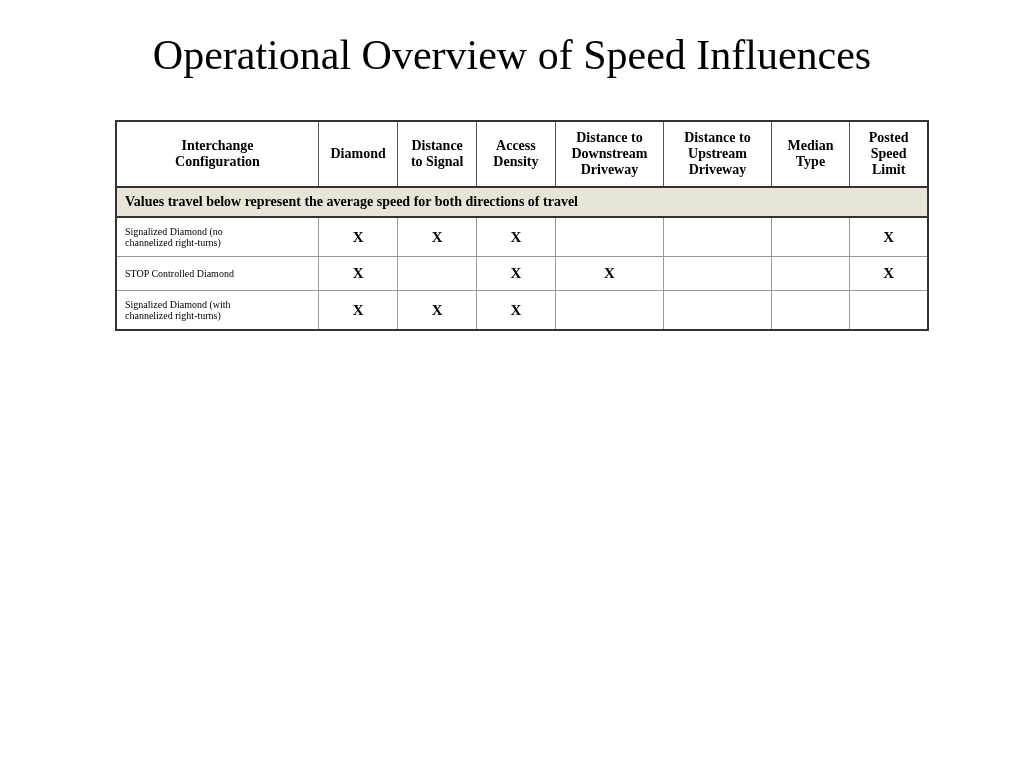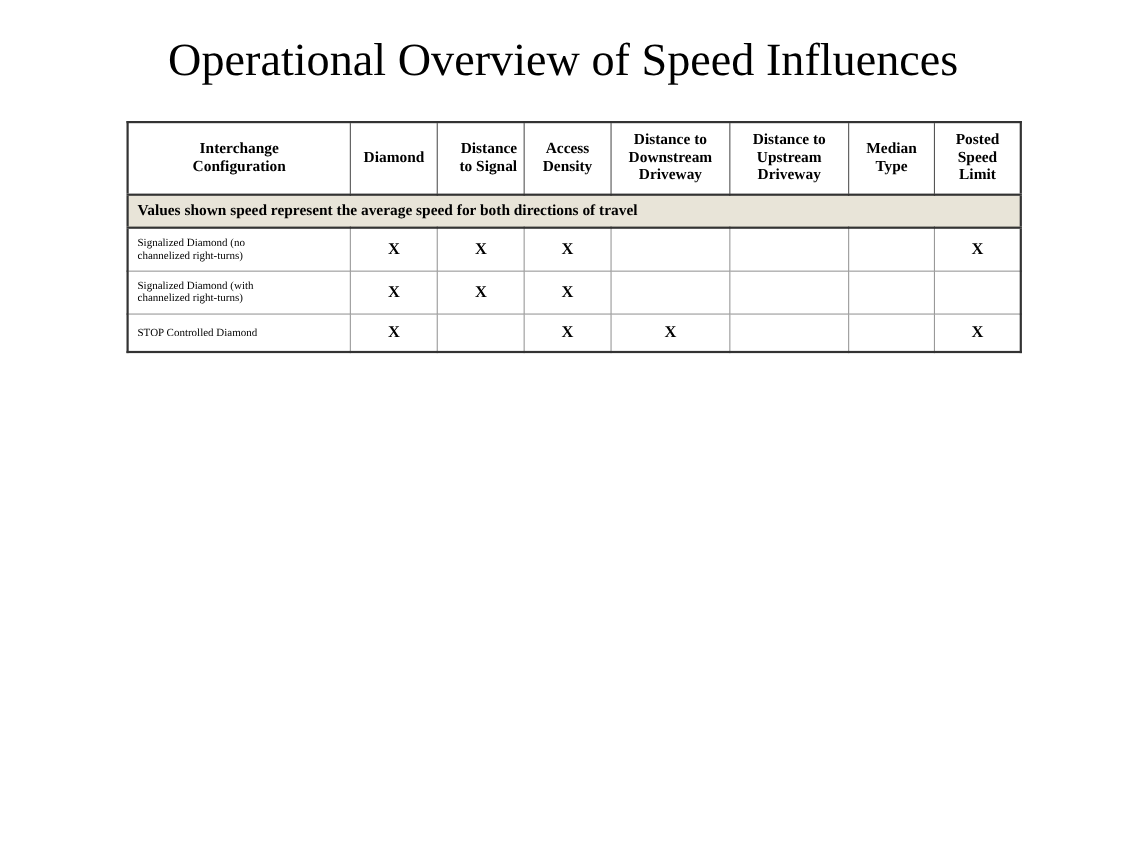--- a/index.html
+++ b/index.html
@@ -18,21 +18,21 @@
       align-items: center;
       padding: 30px 20px 20px 20px;
       overflow: hidden;
     }
 
     .page-title {
       font-size: 42px;
       font-weight: normal;
       text-align: center;
       line-height: 1.2;
-      margin-bottom: 30px;
+      margin-bottom: 40px;
       color: #000;
     }
 
     .table-wrapper {
       width: 834px;
       padding-left: 20px;
     }
 
     table {
       width: 100%;
@@ -79,21 +79,21 @@
     tbody tr {
       background: #ffffff;
     }
 
     tbody tr:nth-child(even):not(.notice-row) {
       background: #ffffff;
     }
 
     .col-interchange { width: 210px; }
     .col-volume { width: 80px; }
-    .col-signal { width: 80px; text-align: right; }
+    .col-signal { width: 80px; }
     .col-access { width: 80px; }
     .col-downstream { width: 110px; }
     .col-upstream { width: 110px; }
     .col-median { width: 80px; margin-left: 32px; }
     .col-speed { width: 80px; }
 
     .x-mark {
       font-weight: bold;
       font-size: 15px;
     }
@@ -113,47 +113,47 @@
         <th class="col-access">Access<br>Density</th>
         <th class="col-downstream">Distance to<br>Downstream<br>Driveway</th>
         <th class="col-upstream">Distance to<br>Upstream<br>Driveway</th>
         <th class="col-median">Median<br>Type</th>
         <th class="col-speed">Posted<br>Speed<br>Limit</th>
       </tr>
     </thead>
     <tbody id="table-body">
 
     <tr class="notice-row">
-          <td colspan="8">Values shown speed represent the average speed for both directions of travel</td>
+          <td colspan="8">Values travel below represent the average speed for both directions of travel</td>
         </tr>
         <tr>
           <td>Signalized Diamond (no<br>channelized right-turns)</td>
           <td class="x-mark">X</td>
           <td class="x-mark">X</td>
           <td class="x-mark">X</td>
           <td></td>
+          <td></td>
+          <td></td>
+          <td class="x-mark">X</td>
+        </tr>
+        <tr>
+          <td>STOP Controlled Diamond</td>
+          <td class="x-mark">X</td>
+          <td></td>
+          <td class="x-mark">X</td>
+          <td class="x-mark">X</td>
           <td></td>
           <td></td>
           <td class="x-mark">X</td>
         </tr>
         <tr>
           <td>Signalized Diamond (with<br>channelized right-turns)</td>
           <td class="x-mark">X</td>
           <td class="x-mark">X</td>
           <td class="x-mark">X</td>
           <td></td>
           <td></td>
           <td></td>
           <td></td>
         </tr>
-        <tr>
-          <td>STOP Controlled Diamond</td>
-          <td class="x-mark">X</td>
-          <td></td>
-          <td class="x-mark">X</td>
-          <td class="x-mark">X</td>
-          <td></td>
-          <td></td>
-          <td class="x-mark">X</td>
-        </tr>
       </tbody>
   </table>
 </div>
 
 </body></html>

